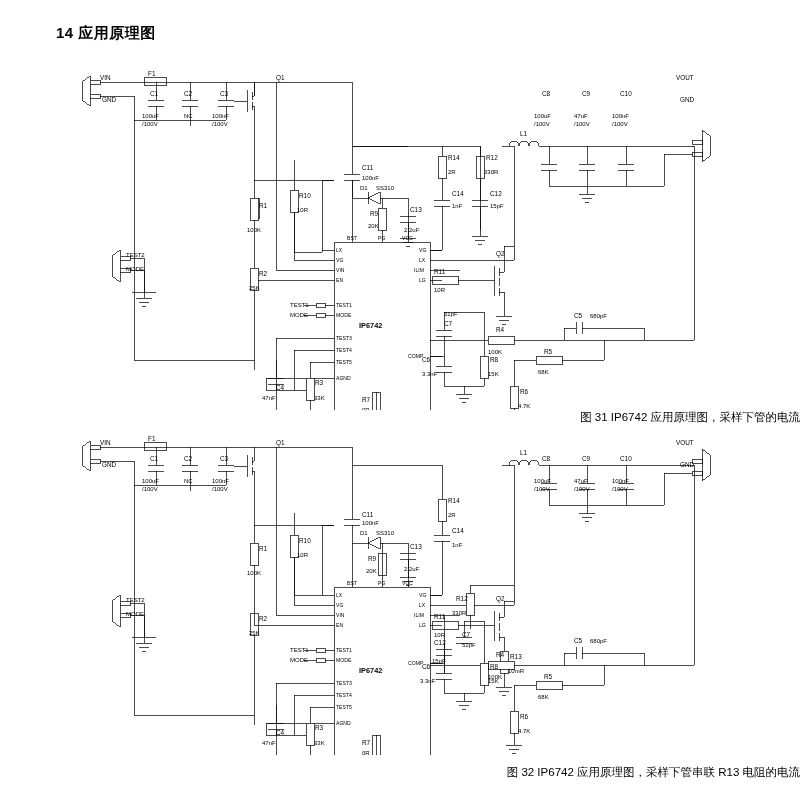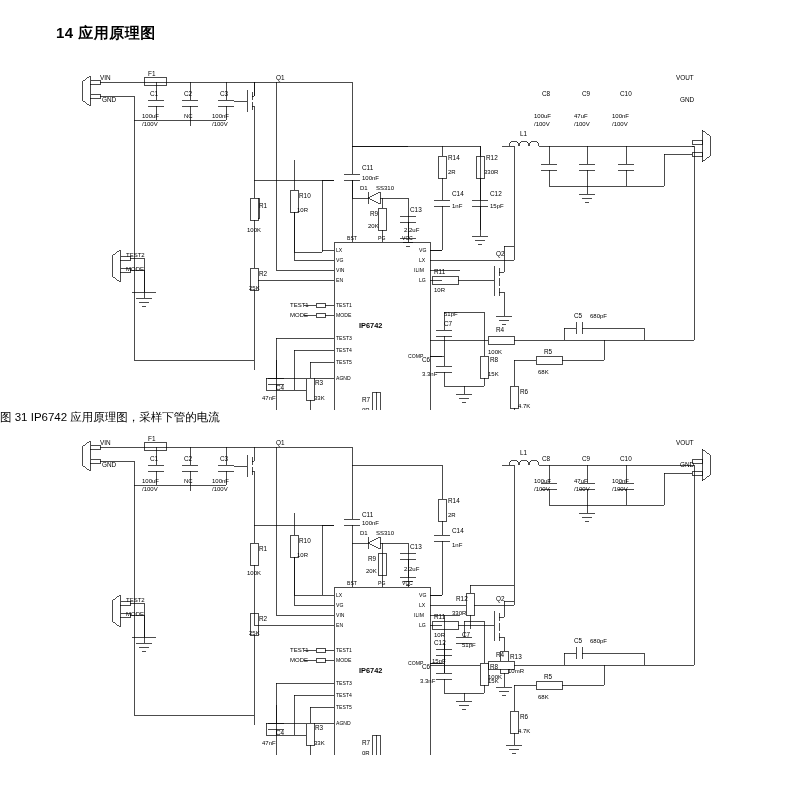--- a/index.html
+++ b/index.html
@@ -1,19 +1,19 @@
 <!DOCTYPE html>
 <html><head>
 <meta charset="utf-8">
 <style>
   html,body{margin:0;padding:0;background:#fff;}
   body{width:800px;height:800px;font-family:"Liberation Sans",sans-serif;color:#000;position:relative;overflow:hidden;}
   .page{position:absolute;left:0;top:0;width:800px;height:800px;border-radius:21px;}
   .sec-title{position:absolute;left:56px;top:24px;font-size:15px;font-weight:bold;letter-spacing:.5px;}
-  .fig-cap{position:absolute;font-size:11.5px;text-align:left;width:100%;left:0;}
+  .fig-cap{position:absolute;font-size:11.5px;text-align:right;width:100%;left:0;}
   .fig1-cap{top:410px;}
   .fig2-cap{top:765px;}
   .sch{position:absolute;left:4px;}
   .sch1{top:60px;}
   .sch2{top:425px;}
   svg{display:block;}
   text{font-family:"Liberation Sans",sans-serif;}
   .lbl{font-size:6.4px;}
   .lbl2{font-size:6px;}
   .big{font-size:7.4px;font-weight:bold;}
@@ -641,15 +641,16 @@
       <text class="lbl" x="578" y="36">C9</text>
       <text class="lbl2" x="570" y="58">47uF</text>
       <text class="lbl2" x="570" y="66">/100V</text>
       <text class="lbl" x="616" y="36">C10</text>
       <text class="lbl2" x="608" y="58">100nF</text>
       <text class="lbl2" x="608" y="66">/100V</text>
     </g>
   </svg>
   </div>
 
+  <div class="fig-cap fig2-cap">图 32 IP6742 应用原理图，采样下管串联 R13 电阻的电流</div>
 
   <div class="pagenum"></div>
 </div>
 
 </body></html>

